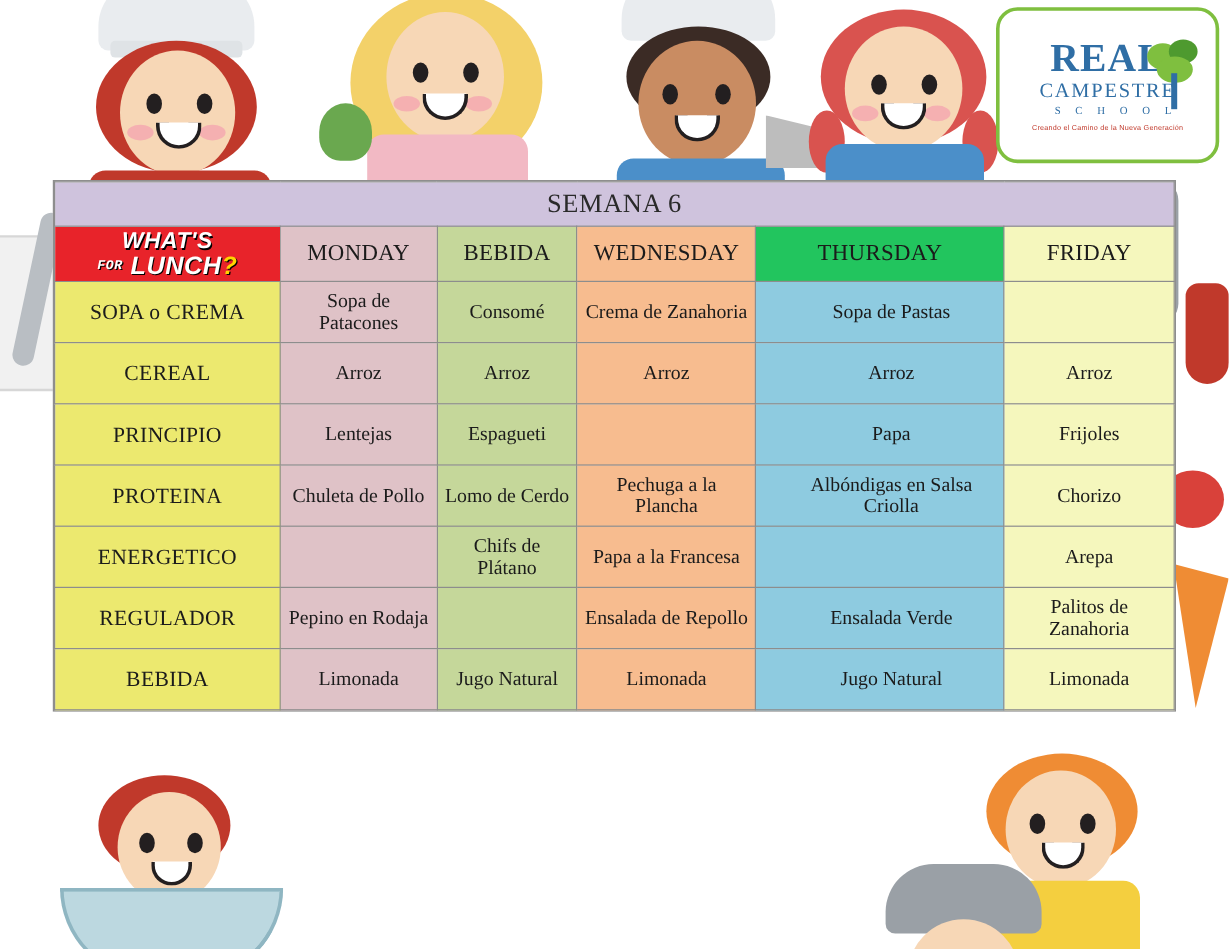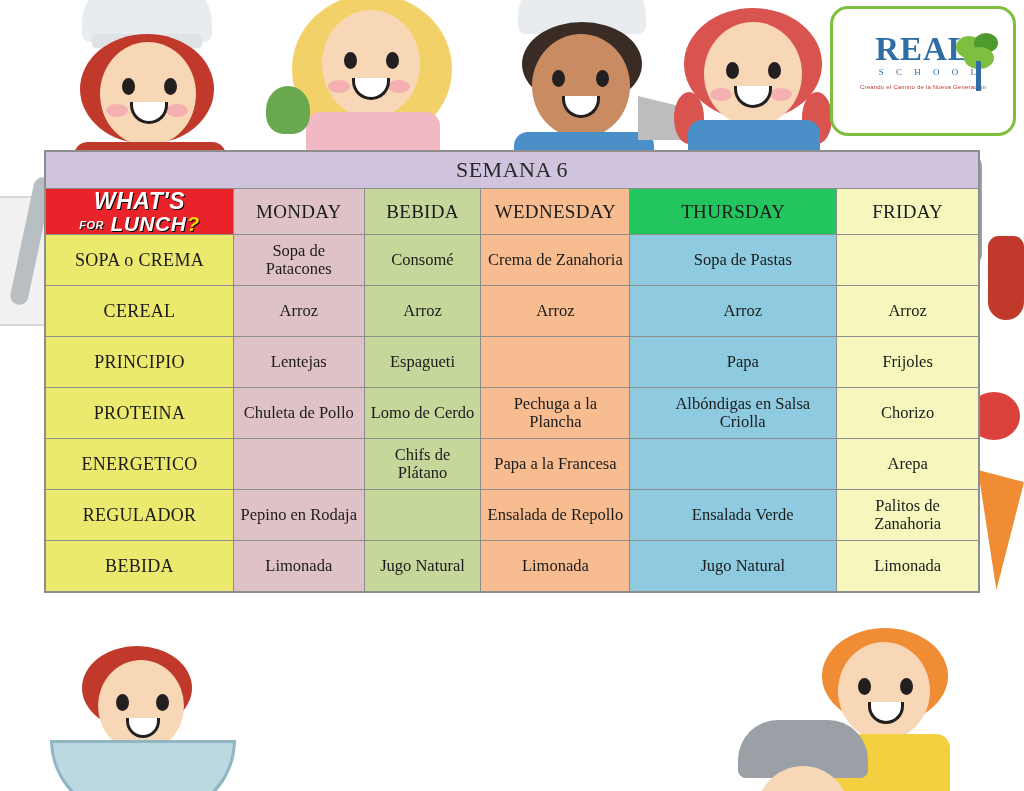--- a/index.html
+++ b/index.html
@@ -111,34 +111,34 @@
     width: 100%; height: 100%;
     display: flex; flex-direction: column;
     align-items: center; justify-content: center;
     line-height: 1;
   }
   .whats-1 {
     font-family: "Liberation Sans", sans-serif;
     font-weight: bold;
     font-style: italic;
     color: #fff;
-    font-size: 23px;
+    font-size: 19px;
     letter-spacing: .5px;
     text-shadow: 1px 1px 0 #000;
   }
   .whats-2 {
     font-family: "Liberation Sans", sans-serif;
     font-weight: bold;
     font-style: italic;
     color: #fff;
     font-size: 21px;
     letter-spacing: .5px;
     text-shadow: 1px 1px 0 #000;
   }
-  .whats-2 .for { font-size: 11px; vertical-align: middle; }
+  .whats-2 .for { font-size: 11px; vertical-align: middle; font-family: Liberation Mono, monospace; }
   .whats-2 .q { color: #ffd400; }
 
   .dayhead {
     font-size: 19px;
     height: 46px;
     color: #1b1b1b;
     letter-spacing: .3px;
   }
   .d-mon  { background: #dfc2c7; }
   .d-tue  { background: #c5d79a; }
@@ -255,20 +255,21 @@
 </div>
 
 <div class="logo">
   <svg class="logo-tree" viewBox="0 0 44 62">
     <ellipse cx="14" cy="16" rx="13" ry="11" fill="#7fbf3f"></ellipse>
     <ellipse cx="31" cy="12" rx="12" ry="10" fill="#4e9a2f"></ellipse>
     <ellipse cx="24" cy="27" rx="15" ry="11" fill="#7fbf3f"></ellipse>
     <rect x="21" y="30" width="5" height="30" fill="#2f6ea5"></rect>
   </svg>
   <div class="logo-real">REAL</div>
+  <div class="logo-campestre">CAMPESTRE</div>
   <div class="logo-school">S C H O O L</div>
   <div class="logo-tag">Creando el Camino de la Nueva Generación</div>
 </div>
 
 <div class="sheet">
   <table>
     <tbody>
       <tr>
         <td class="week-title" colspan="6">SEMANA 6</td>
       </tr>

